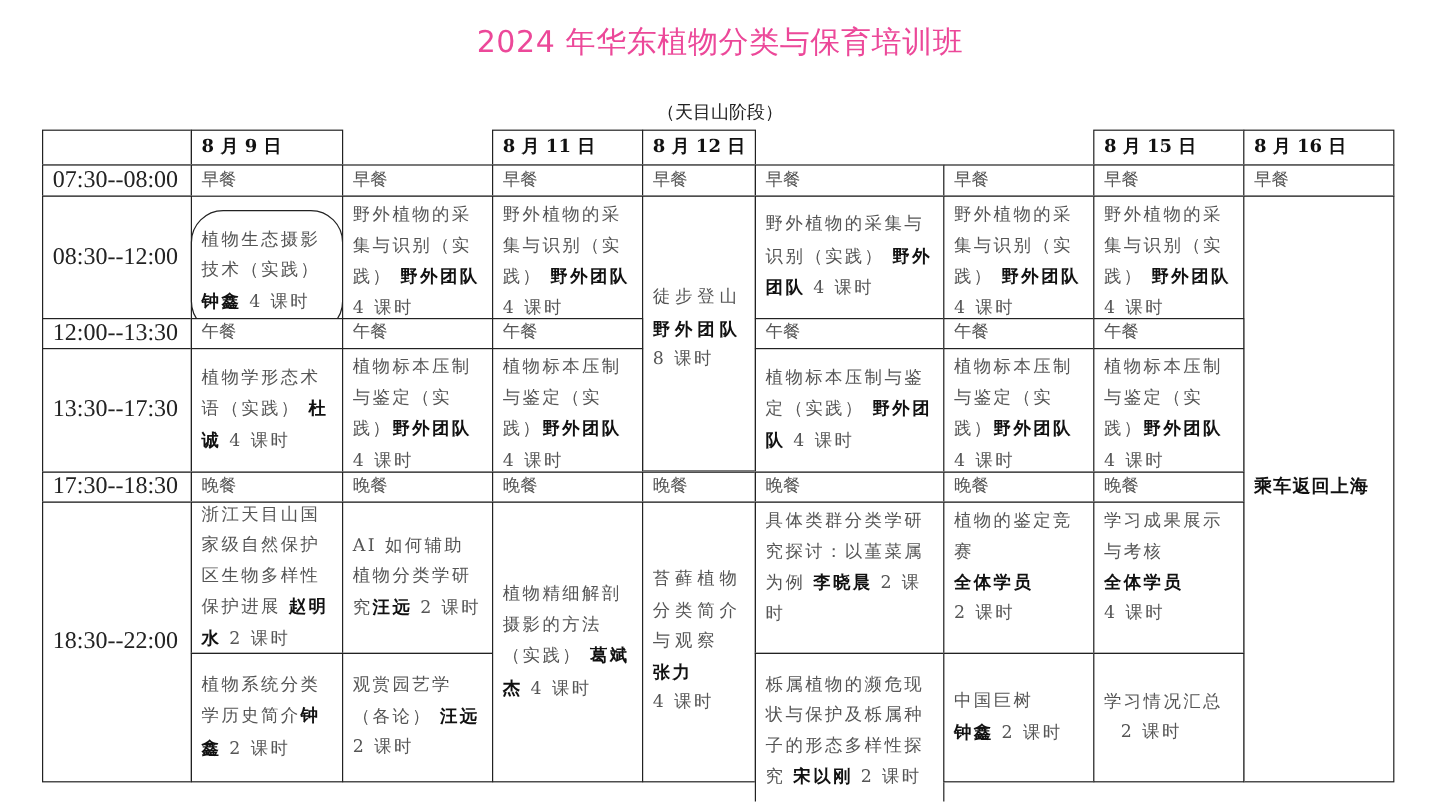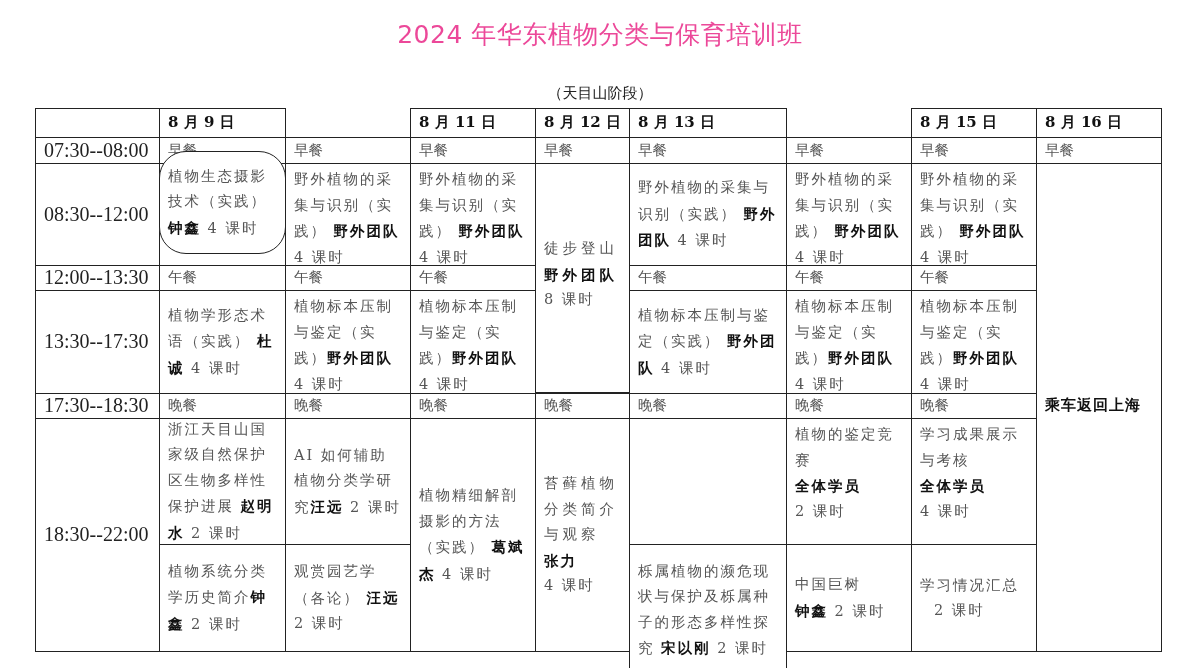--- a/index.html
+++ b/index.html
@@ -27,36 +27,35 @@
 <div class="title">2024 年华东植物分类与保育培训班</div>
 <div class="subtitle">（天目山阶段）</div>
 
 <div class="grid">
 
   <div class="cell head" style="left:36px;top:109px;width:125px;height:30px;"></div>
   <div class="cell head" style="left:160px;top:109px;width:127px;height:30px;">8 月 9 日</div>
   <div class="cell head" style="left:286px;top:109px;width:126px;height:30px;margin-top:44px;">8 月 10 日</div>
   <div class="cell head" style="left:411px;top:109px;width:126px;height:30px;">8 月 11 日</div>
   <div class="cell head" style="left:536px;top:109px;width:95px;height:30px;">8 月 12 日</div>
-  <div class="cell head" style="left:630px;top:109px;width:158px;height:30px;">8 月 13 日</div>
   <div class="cell head" style="left:912px;top:109px;width:126px;height:30px;">8 月 15 日</div>
   <div class="cell head" style="left:1037px;top:109px;width:126px;height:30px;">8 月 16 日</div>
 
   <div class="cell time" style="left:36px;top:138px;width:125px;height:27px;">07:30--08:00</div>
   <div class="cell meal" style="left:160px;top:138px;width:127px;height:27px;">早餐</div>
   <div class="cell meal" style="left:286px;top:138px;width:126px;height:27px;">早餐</div>
   <div class="cell meal" style="left:411px;top:138px;width:126px;height:27px;">早餐</div>
   <div class="cell meal" style="left:536px;top:138px;width:95px;height:27px;">早餐</div>
   <div class="cell meal" style="left:630px;top:138px;width:158px;height:27px;">早餐</div>
   <div class="cell meal" style="left:787px;top:138px;width:126px;height:27px;">早餐</div>
   <div class="cell meal" style="left:912px;top:138px;width:126px;height:27px;">早餐</div>
   <div class="cell meal" style="left:1037px;top:138px;width:126px;height:27px;">早餐</div>
 
   <div class="cell time" style="left:36px;top:164px;width:125px;height:103px;">08:30--12:00</div>
-  <div class="cell" style="left:160px;top:152px;width:127px;height:103px;border-radius:27px;">
+  <div class="cell" style="left:160px;top:176px;width:127px;height:103px;border-radius:27px;">
     <div class="txt"><span>植物生态摄影技术（实践）</span><span class="bold">钟鑫</span><span> 4 课时</span></div>
   </div>
   <div class="cell top" style="left:286px;top:164px;width:126px;height:103px;">
     <div class="txt"><span>野外植物的采集与识别（实践） </span><span class="bold">野外团队</span><span> 4 课时</span></div>
   </div>
   <div class="cell top" style="left:411px;top:164px;width:126px;height:103px;">
     <div class="txt"><span>野外植物的采集与识别（实践） </span><span class="bold">野外团队</span><span> 4 课时</span></div>
   </div>
 
   <div class="cell" style="left:536px;top:164px;width:95px;height:230px;justify-content:flex-start;padding-top:72px;">
@@ -134,20 +133,23 @@
   <div class="cell" style="left:411px;top:419px;width:126px;height:234px;">
     <div class="txt"><span>植物精细解剖摄影的方法（实践） </span><span class="bold">葛斌杰</span><span> 4 课时</span></div>
   </div>
 
   <div class="cell" style="left:536px;top:419px;width:95px;height:234px;">
     <div class="txt" style="letter-spacing:4px;">苔藓植物分类简介与观察</div>
     <div class="txt bold">张力</div>
     <div class="txt">4 课时</div>
   </div>
 
+  <div class="cell top" style="left:630px;top:419px;width:158px;height:127px;">
+    <div class="txt"><span>具体类群分类学研究探讨：以堇菜属为例 </span><span class="bold">李晓晨</span><span> 2 课时</span></div>
+  </div>
   <div class="cell" style="left:630px;top:545px;width:158px;height:132px;">
     <div class="txt"><span>栎属植物的濒危现状与保护及栎属种子的形态多样性探究 </span><span class="bold">宋以刚</span><span> 2 课时</span></div>
   </div>
 
   <div class="cell top" style="left:787px;top:419px;width:126px;height:127px;">
     <div class="txt">植物的鉴定竞赛</div>
     <div class="txt bold">全体学员</div>
     <div class="txt">2 课时</div>
   </div>
   <div class="cell" style="left:787px;top:545px;width:126px;height:108px;">

